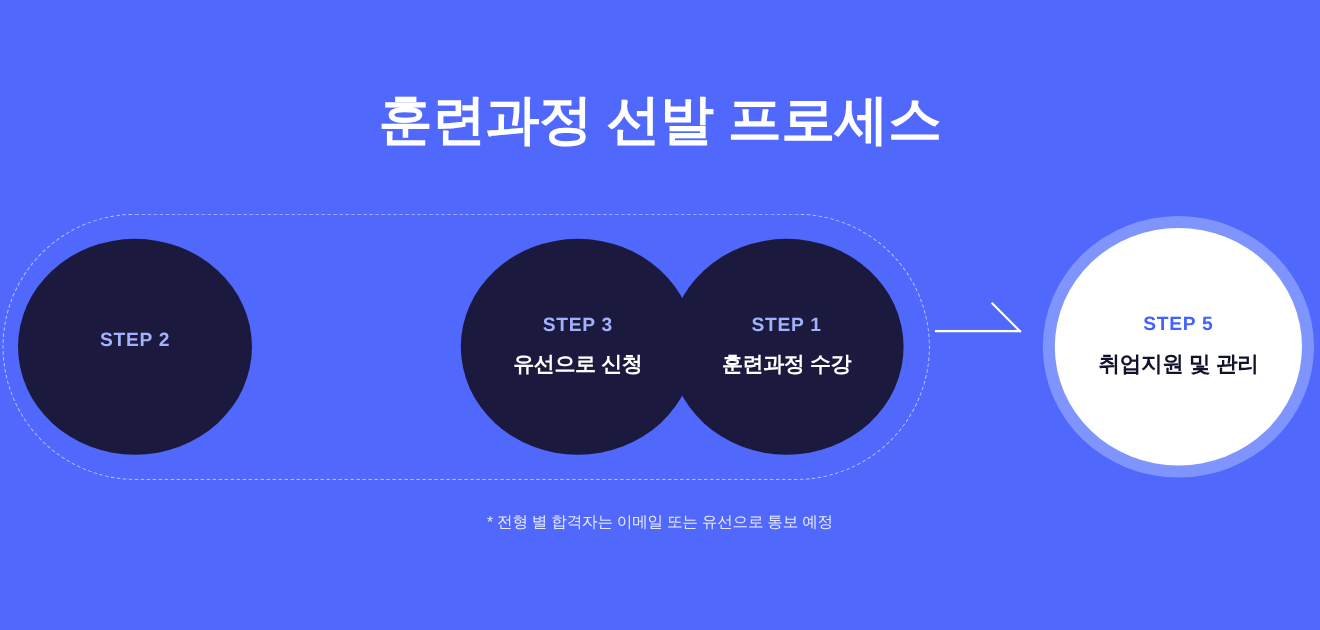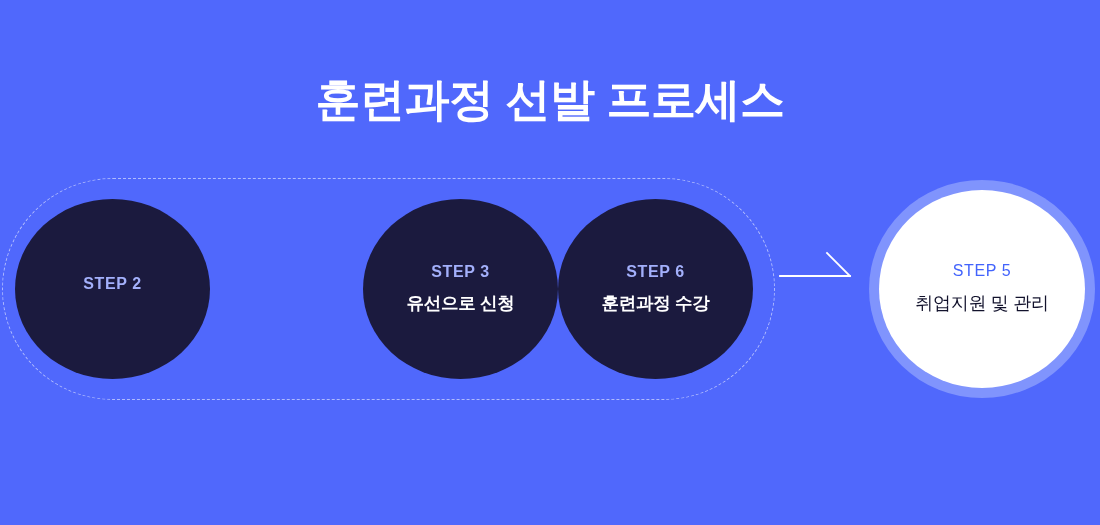--- a/index.html
+++ b/index.html
@@ -69,21 +69,21 @@
     background: #1b1a3e;
     display: flex;
     flex-direction: column;
     align-items: center;
     justify-content: center;
     box-sizing: border-box;
     text-align: center;
   }
   .step-circle.s1 { left: 15px;  z-index: 5; }
   .step-circle.s2 { left: 196px; z-index: 4; }
-  .step-circle.s3 { left: 363px; z-index: 3; }
+  .step-circle.s3 { left: 384px; z-index: 3; }
   .step-circle.s4 { left: 558px; z-index: 2; }
 
   .step-kicker {
     color: #a3b0fb;
     font-size: 16px;
     font-weight: 700;
     letter-spacing: 0.6px;
     margin-bottom: 10px;
     white-space: nowrap;
   }
@@ -129,29 +129,29 @@
     display: flex;
     flex-direction: column;
     align-items: center;
     justify-content: center;
     text-align: center;
     box-sizing: border-box;
   }
   .final-kicker {
     color: #4263fc;
     font-size: 16px;
-    font-weight: 400;
+    font-weight: 700;
     letter-spacing: 0.6px;
     margin-bottom: 11px;
     white-space: nowrap;
   }
   .final-title {
     color: #12122c;
     font-size: 18px;
-    font-weight: 400;
+    font-weight: 700;
     letter-spacing: -0.3px;
     line-height: 1.4;
     white-space: nowrap;
   }
 
   
   .footnote {
     position: absolute;
     left: 0;
     top: 426px;
@@ -179,32 +179,33 @@
       <div class="step-kicker">STEP 2</div>
     </div>
 
 
     <div class="step-circle s3">
       <div class="step-kicker">STEP 3</div>
       <div class="step-title">유선으로 신청</div>
     </div>
 
     <div class="step-circle s4">
-      <div class="step-kicker">STEP 6</div>
+      <div class="step-kicker">STEP 1</div>
       <div class="step-title">훈련과정 수강</div>
     </div>
 
   </div>
 
   <svg class="arrow-connector" viewBox="0 0 92 44" aria-hidden="true">
     <path d="M2 28 L72 28" stroke="#ffffff" stroke-width="1.8" fill="none" stroke-linecap="square"></path>
     <path d="M72 28 L49 5" stroke="#ffffff" stroke-width="1.8" fill="none" stroke-linecap="square"></path>
   </svg>
 
   <div class="final-step">
     <div class="final-step-inner">
       <div class="final-kicker">STEP 5</div>
       <div class="final-title">취업지원 및 관리</div>
     </div>
   </div>
 
+  <div class="footnote">* 전형 별 합격자는 이메일 또는 유선으로 통보 예정</div>
 
 </div>
 
 </body></html>

